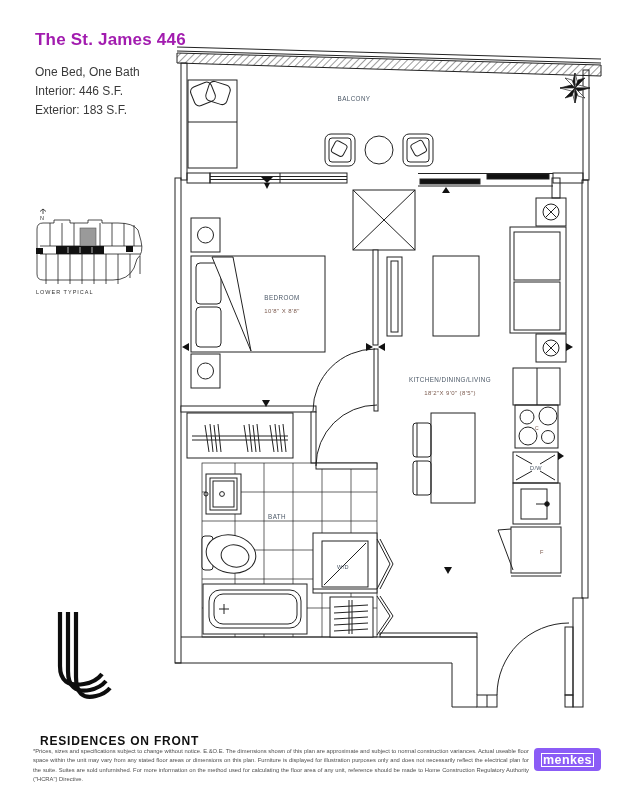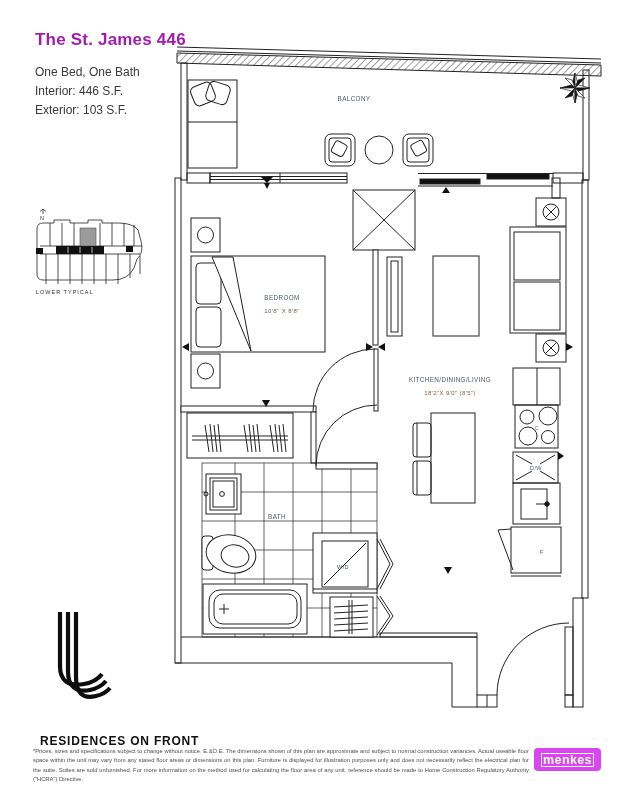--- a/index.html
+++ b/index.html
@@ -8,35 +8,35 @@
   .header{position:absolute;left:35px;top:30px;color:#2b2b2b;}
   .header .title{font-size:17px;font-weight:700;letter-spacing:.2px;color:#a21caf;margin:0 0 13px 0;}
   .header .line{font-size:12px;line-height:19px;color:#3a3a3a;}
   svg text{font-family:"Liberation Sans",sans-serif;}
   .keyplan-caption{position:absolute;left:36px;top:289px;font-size:5.5px;letter-spacing:1px;color:#333;}
   .brand{position:absolute;left:30px;top:604px;width:220px;}
   .brand-name{position:absolute;left:6px;top:108px;font-size:14px;font-weight:700;letter-spacing:2.6px;color:#101010;white-space:nowrap;}
   .brand-tagline{position:absolute;left:10px;top:130px;font-size:12px;font-weight:700;letter-spacing:.8px;color:#101010;white-space:nowrap;}
   .disclaimer{position:absolute;left:33px;top:747px;width:496px;font-size:5.8px;line-height:9.4px;
               color:#4d4d4d;text-align:justify;}
-  .menkes{position:absolute;left:534px;top:748px;width:67px;height:23px;background:#d946ef;border-radius:4px;
+  .menkes{position:absolute;left:534px;top:748px;width:67px;height:23px;background:#8b5cf6;border-radius:4px;
           display:flex;align-items:center;justify-content:center;}
   .menkes span{color:#fff;font-size:12.5px;font-weight:700;letter-spacing:.4px;outline:1px solid #fff;outline-offset:-1px;
                padding:0 2px;line-height:14px;}
 </style>
 </head>
 <body>
 
 <div class="page">
 
   <div class="header">
     <div class="title">The St. James 446</div>
     <div class="line">One Bed, One Bath</div>
     <div class="line">Interior: 446 S.F.</div>
-    <div class="line">Exterior: 103 S.F.</div>
+    <div class="line">Exterior: 183 S.F.</div>
   </div>
 
   <svg style="position:absolute;left:30px;top:196px;" width="130" height="96" viewBox="0 0 130 96">
     <g stroke="#222" fill="none" stroke-width="0.8">
       <path d="M13,18 L13,13 M10,15.5 L13,13 L16,15.5"></path>
       <path d="M7,33 Q7,27 13,27 H24 V24 H40 V27 H58 V24 H72 V27 H88 Q103,27 108,34 L111,45 Q114,57 107,63 L104,72 Q98,84 83,84 H13 Q7,84 7,78 Z"></path>
       <path d="M10,50 H112 M10,58 H110"></path>
       <path d="M20,27 V50 M32,27 V50 M44,27 V50 M70,27 V50 M82,27 V50 M94,27 V50 M104,29 V50"></path>
       <path d="M16,58 V84 M28,58 V84 M40,58 V84 M52,58 V84 M64,58 V84 M76,58 V84 M88,58 V84 M100,58 V82 M110,60 V78"></path>
       <path d="M16,84 V88 M28,84 V88 M40,84 V88 M52,84 V88 M64,84 V88 M76,84 V88 M88,84 V88"></path>

